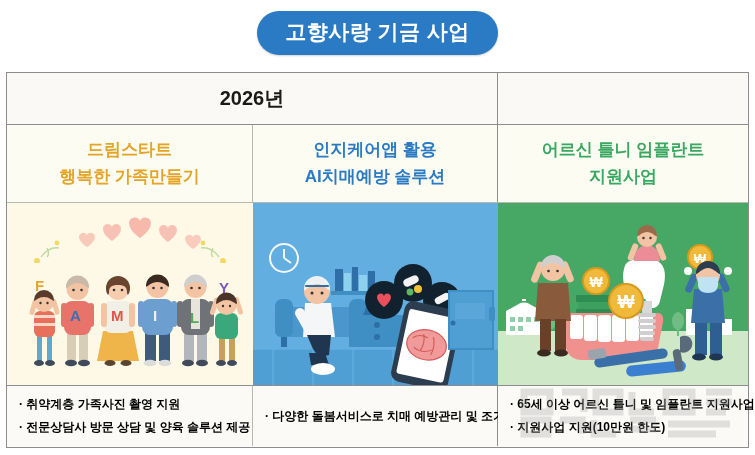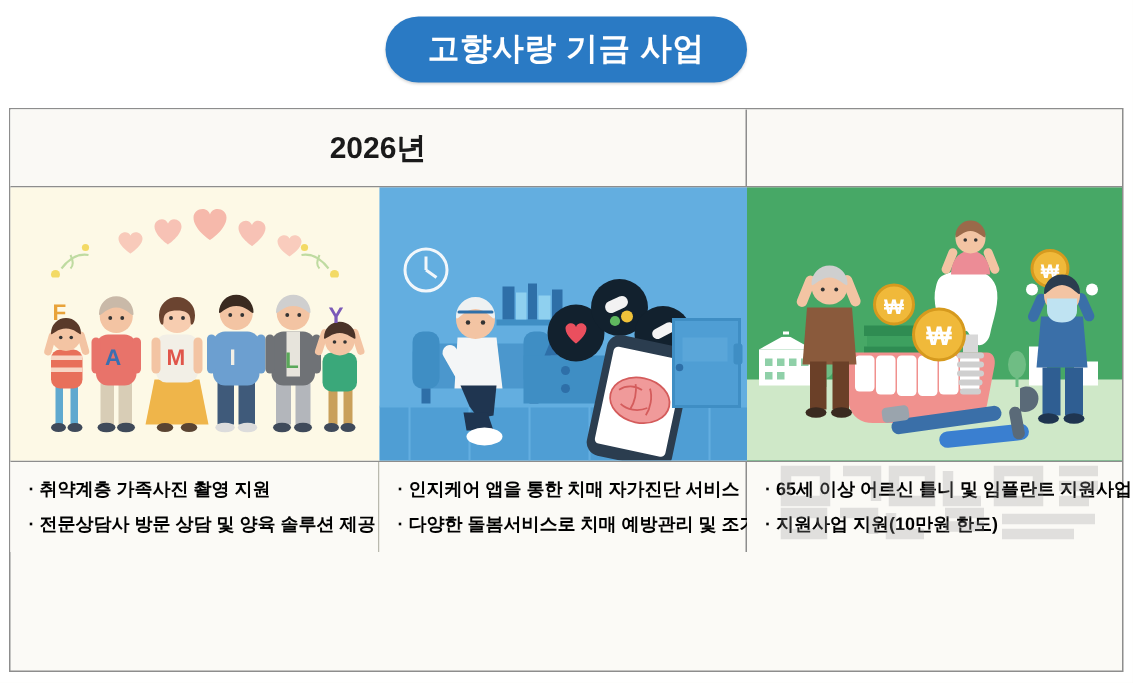--- a/index.html
+++ b/index.html
@@ -115,20 +115,34 @@
   <div class="title-wrap">
     <div class="title-pill">고향사랑 기금 사업</div>
   </div>
 
   <div class="table">
 
     <div class="row-head">
       <div class="head-cell head-2026">2026년</div>
     </div>
 
+    <div class="row-sub">
+      <div class="sub-cell sub-a">
+        <span>드림스타트</span>
+        <span>행복한 가족만들기</span>
+      </div>
+      <div class="sub-cell sub-b">
+        <span>인지케어앱 활용</span>
+        <span>AI치매예방 솔루션</span>
+      </div>
+      <div class="sub-cell sub-c">
+        <span>어르신 틀니 임플란트</span>
+        <span>지원사업</span>
+      </div>
+    </div>
 
     <div class="row-img">
 
       <div class="img-cell img-a">
         <svg class="hearts" viewBox="0 0 246 46" preserveAspectRatio="none">
           <g fill="#f6b9ab">
             <path d="M72 20c0-4 6-6 8-2 2-4 8-2 8 2 0 5-8 10-8 10s-8-5-8-10z" opacity=".75"></path>
             <path d="M96 12c0-5 7-7 9-2 2-5 9-3 9 2 0 6-9 12-9 12s-9-6-9-12z" opacity=".85"></path>
             <path d="M122 6c0-6 9-8 11-2 2-6 11-4 11 2 0 8-11 15-11 15s-11-7-11-15z"></path>
             <path d="M152 13c0-5 7-7 9-2 2-5 9-3 9 2 0 6-9 12-9 12s-9-6-9-12z" opacity=".85"></path>
@@ -442,21 +456,20 @@
         </svg>
       </div>
     </div>
 
     <div class="row-note">
       <div class="note-cell note-a">
         <div class="note-line">취약계층 가족사진 촬영 지원</div>
         <div class="note-line">전문상담사 방문 상담 및 양육 솔루션 제공</div>
       </div>
       <div class="note-cell note-b">
-        <div class="note-line">인지케어 앱을 통한 치매 자가진단 서비스</div>
         <div class="note-line">다양한 돌봄서비스로 치매 예방관리 및 조기 대응</div>
       </div>
       <div class="note-cell note-c">
         <div class="note-line">65세 이상 어르신 틀니 및 임플란트 지원사업</div>
         <div class="note-line">지원사업 지원(10만원 한도)</div>
 
         <svg class="watermark" viewBox="0 0 236 58">
           <g fill="none" stroke="#9a9a9a" stroke-width="7" opacity="0.55">
             <path d="M14 8h26v20H14z"></path>
             <path d="M52 8h22v20"></path>

